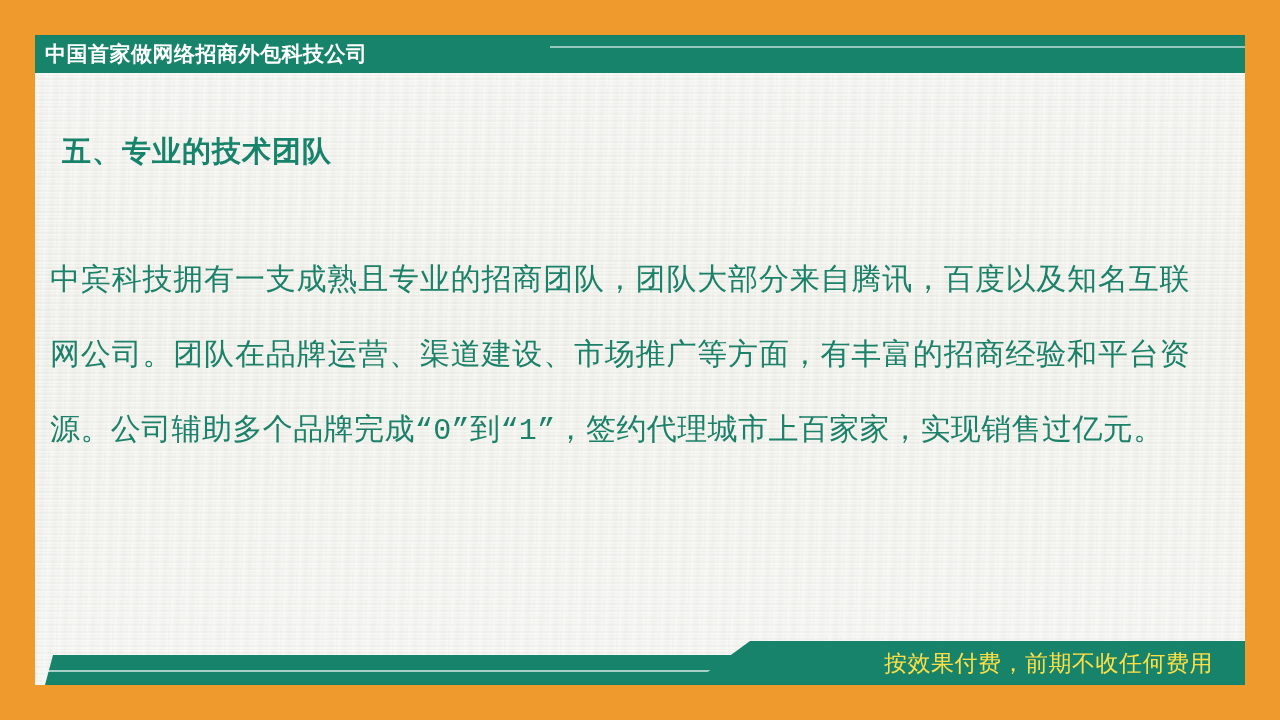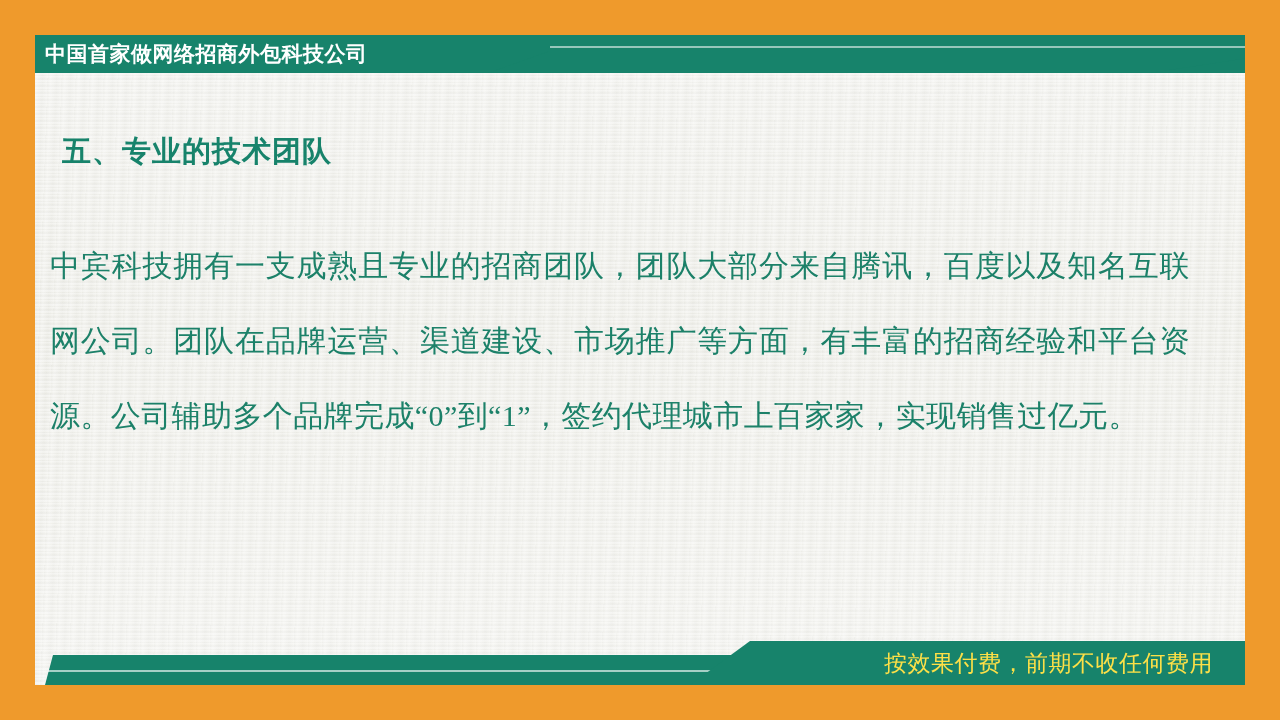--- a/index.html
+++ b/index.html
@@ -109,24 +109,24 @@
     letter-spacing: 1px;
     white-space: nowrap;
     font-family: "DejaVu Sans", "Liberation Sans", sans-serif;
     text-align: right;
   }
 
   
   #body-copy {
     position: absolute;
     left: 50px;
-    top: 228px;
+    top: 244px;
     width: 1140px;
     color: #1c8169;
-    font-family: Liberation Serif, serif;
+    font-family: Liberation Mono, monospace;
     font-size: 30px;
     line-height: 75px;
     letter-spacing: 0.4px;
     text-align: justify;
     text-justify: inter-character;
   }
 
   
   #footer-bar {
     position: absolute;

